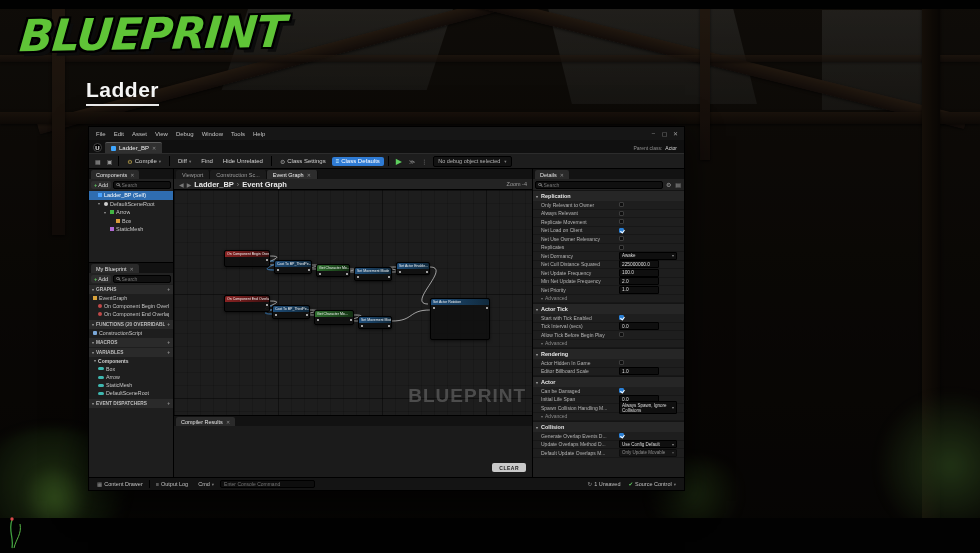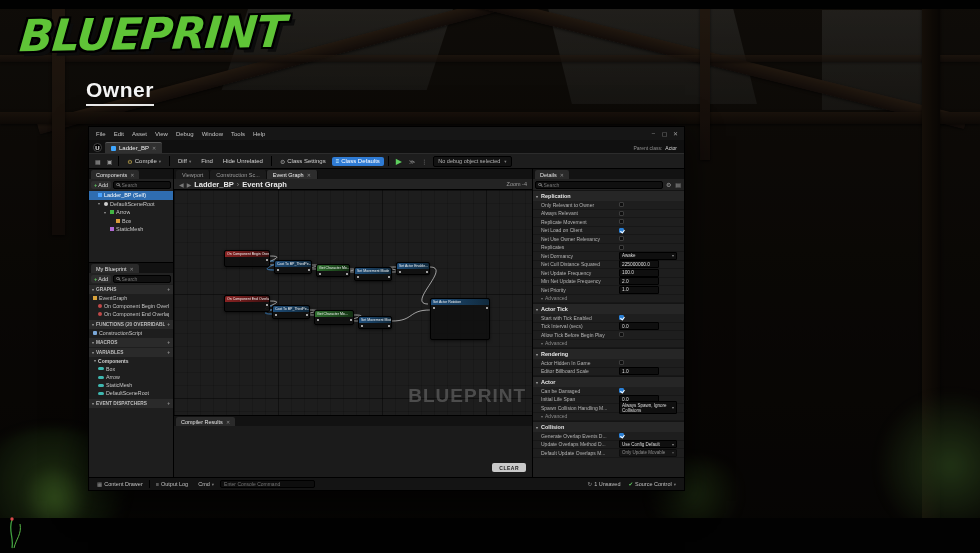--- a/index.html
+++ b/index.html
@@ -215,21 +215,21 @@
   </div>
   <div id="dim"></div>
   <div id="bottombar"></div>
   <svg id="sprout" width="40" height="38" viewBox="0 0 40 38">
     <path d="M10,36 C12,26 6,18 10,8" stroke="#3f9e3f" stroke-width="1.3" fill="none"></path>
     <path d="M12,36 C14,27 20,22 18,12" stroke="#57b847" stroke-width="1" fill="none"></path>
     <circle cx="10" cy="7" r="1.7" fill="#d84a4a"></circle>
   </svg>
 
   <div id="banner-title">BLUEPRINT</div>
-  <div id="banner-subtitle">Owner</div>
+  <div id="banner-subtitle">Ladder</div>
 
   <div id="editor-window">
 
     <div class="win-titlebar">
       <div class="menu-bar">
           <span class="menu-item">File</span>
           <span class="menu-item">Edit</span>
           <span class="menu-item">Asset</span>
           <span class="menu-item">View</span>
           <span class="menu-item">Debug</span>

